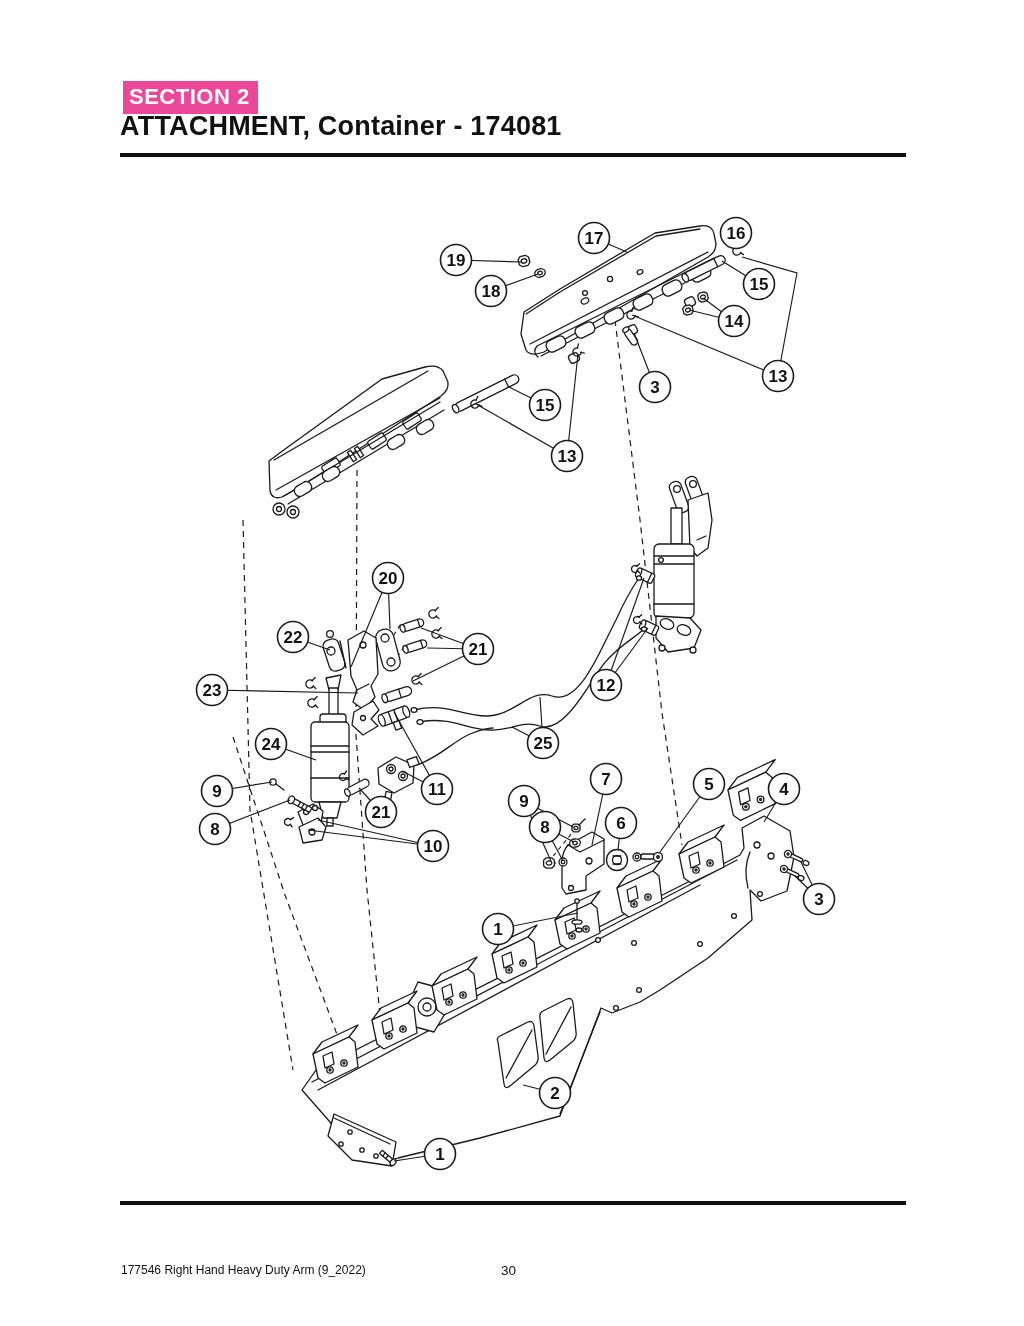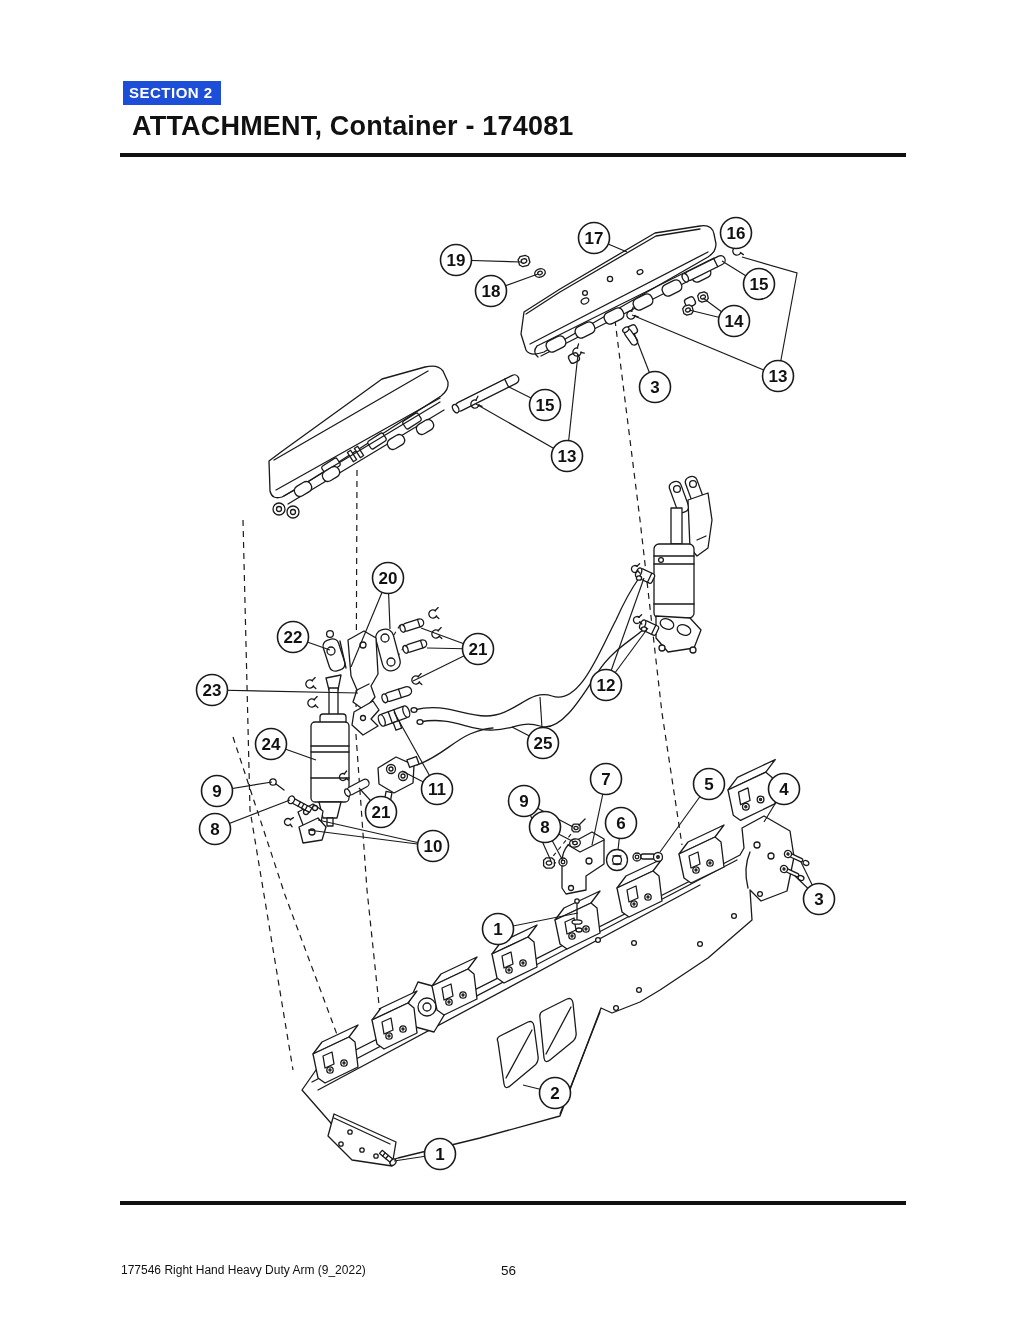--- a/index.html
+++ b/index.html
@@ -1,20 +1,20 @@
 <!DOCTYPE html>
 <html><head>
 <meta charset="utf-8">
 <style>
   html,body{margin:0;padding:0;background:#e8e8e8;}
   .page{position:relative;width:1024px;height:1326px;background:#ffffff;margin:0 auto;
         font-family:"Liberation Sans", sans-serif;color:#111;overflow:hidden;}
-  .section-badge{position:absolute;left:123px;top:81px;background:#1d4ed8;color:#fff;
-        font-size:15px;font-weight:bold;letter-spacing:.5px;padding:3px 8px 4px 6px;}
-  .page-title{position:absolute;left:132px;top:111px;font-size:27px;font-weight:bold;letter-spacing:.2px;}
+  .section-badge{position:absolute;left:123px;top:81px;background:#ec4899;color:#fff;
+        font-size:22px;font-weight:bold;letter-spacing:.5px;padding:3px 8px 4px 6px;}
+  .page-title{position:absolute;left:120px;top:111px;font-size:27px;font-weight:bold;letter-spacing:.2px;}
   .rule{position:absolute;left:120px;width:786px;height:4px;background:#111;}
   .rule.top{top:153px;}
   .rule.bottom{top:1201px;}
   .footer-left{position:absolute;left:121px;top:1263px;font-size:12px;}
   .footer-page{position:absolute;left:501px;top:1263px;font-size:13.5px;}
   svg.art{position:absolute;left:0;top:0;}
   svg.art *{vector-effect:non-scaling-stroke;}
   .ln{fill:none;stroke:#1a1a1a;stroke-width:1.3;stroke-linejoin:round;stroke-linecap:round;}
   .pc{fill:#ffffff;stroke:#1a1a1a;stroke-width:1.3;stroke-linejoin:round;}
   .pcd{fill:#444;stroke:#1a1a1a;stroke-width:1.1;}
@@ -518,14 +518,14 @@
         </g>
         <g>
           <circle cx="440" cy="1154" r="15.5" class="balloon"></circle>
           <text x="440" y="1154" dy="0.35em" class="balloon-label">1</text>
         </g>
       </g>
   </svg>
 
   <div class="rule bottom"></div>
   <div class="footer-left">177546 Right Hand Heavy Duty Arm (9_2022)</div>
-  <div class="footer-page">56</div>
+  <div class="footer-page">30</div>
 </div>
 
 </body></html>

